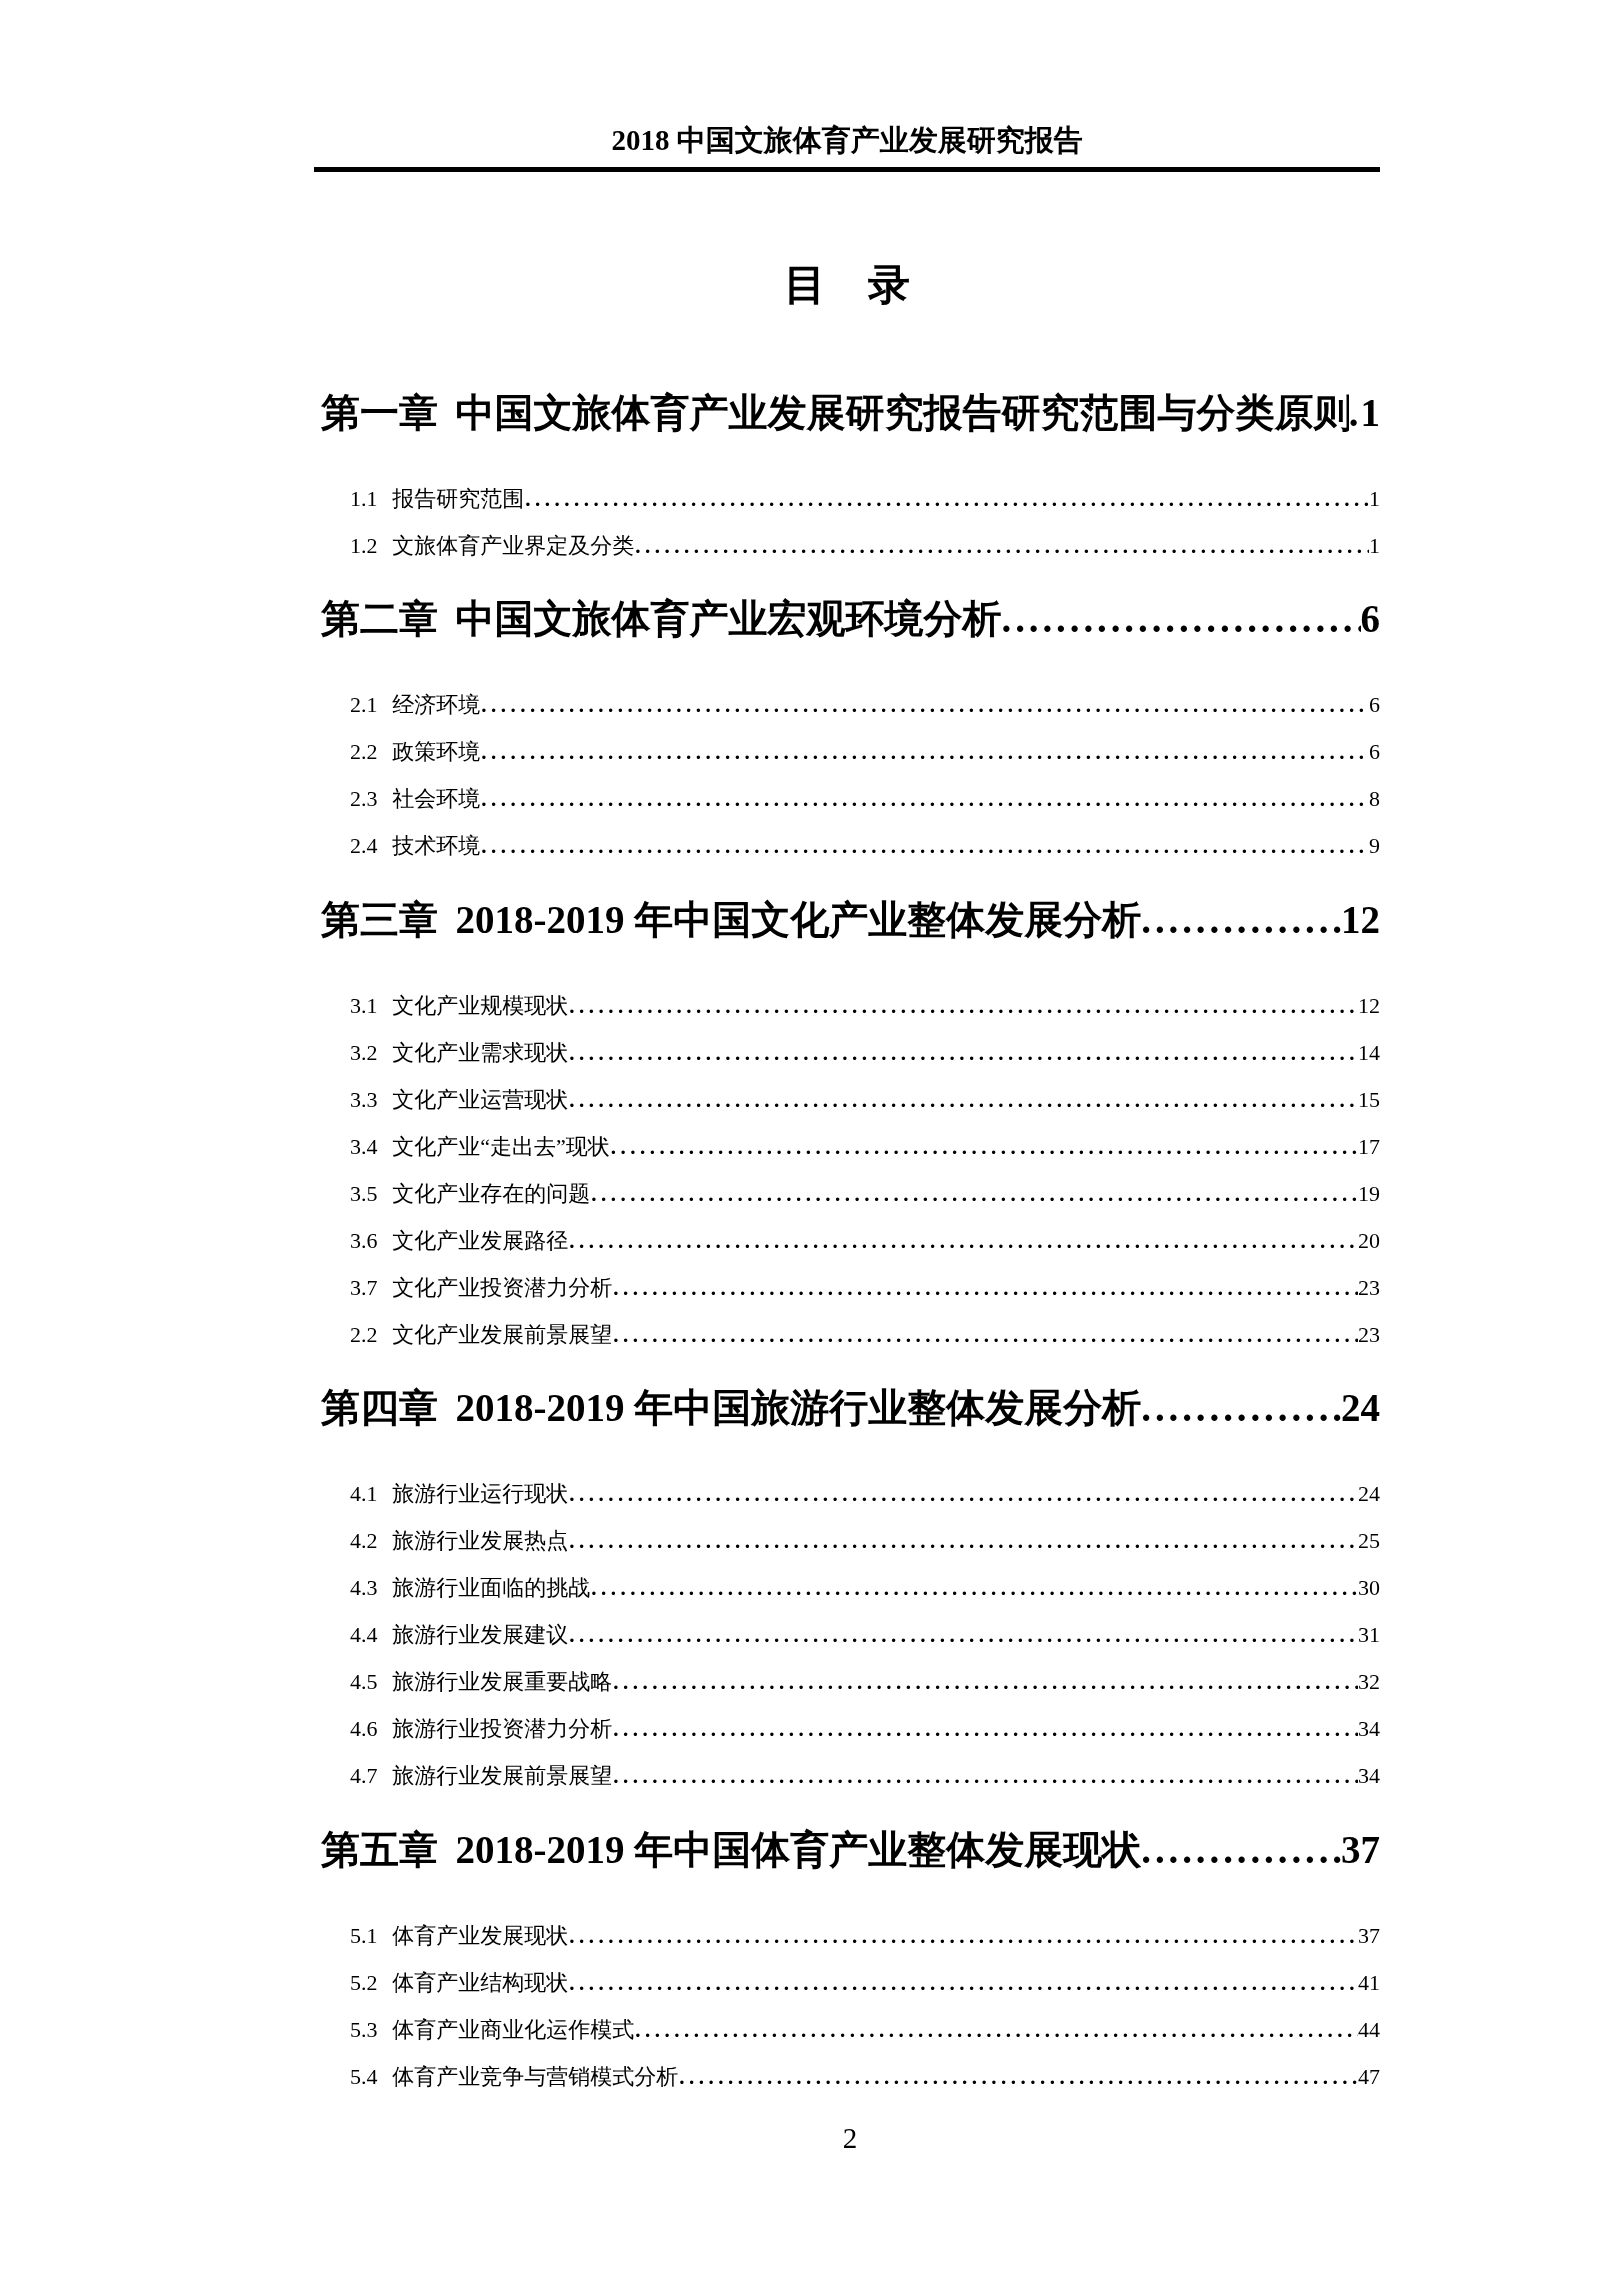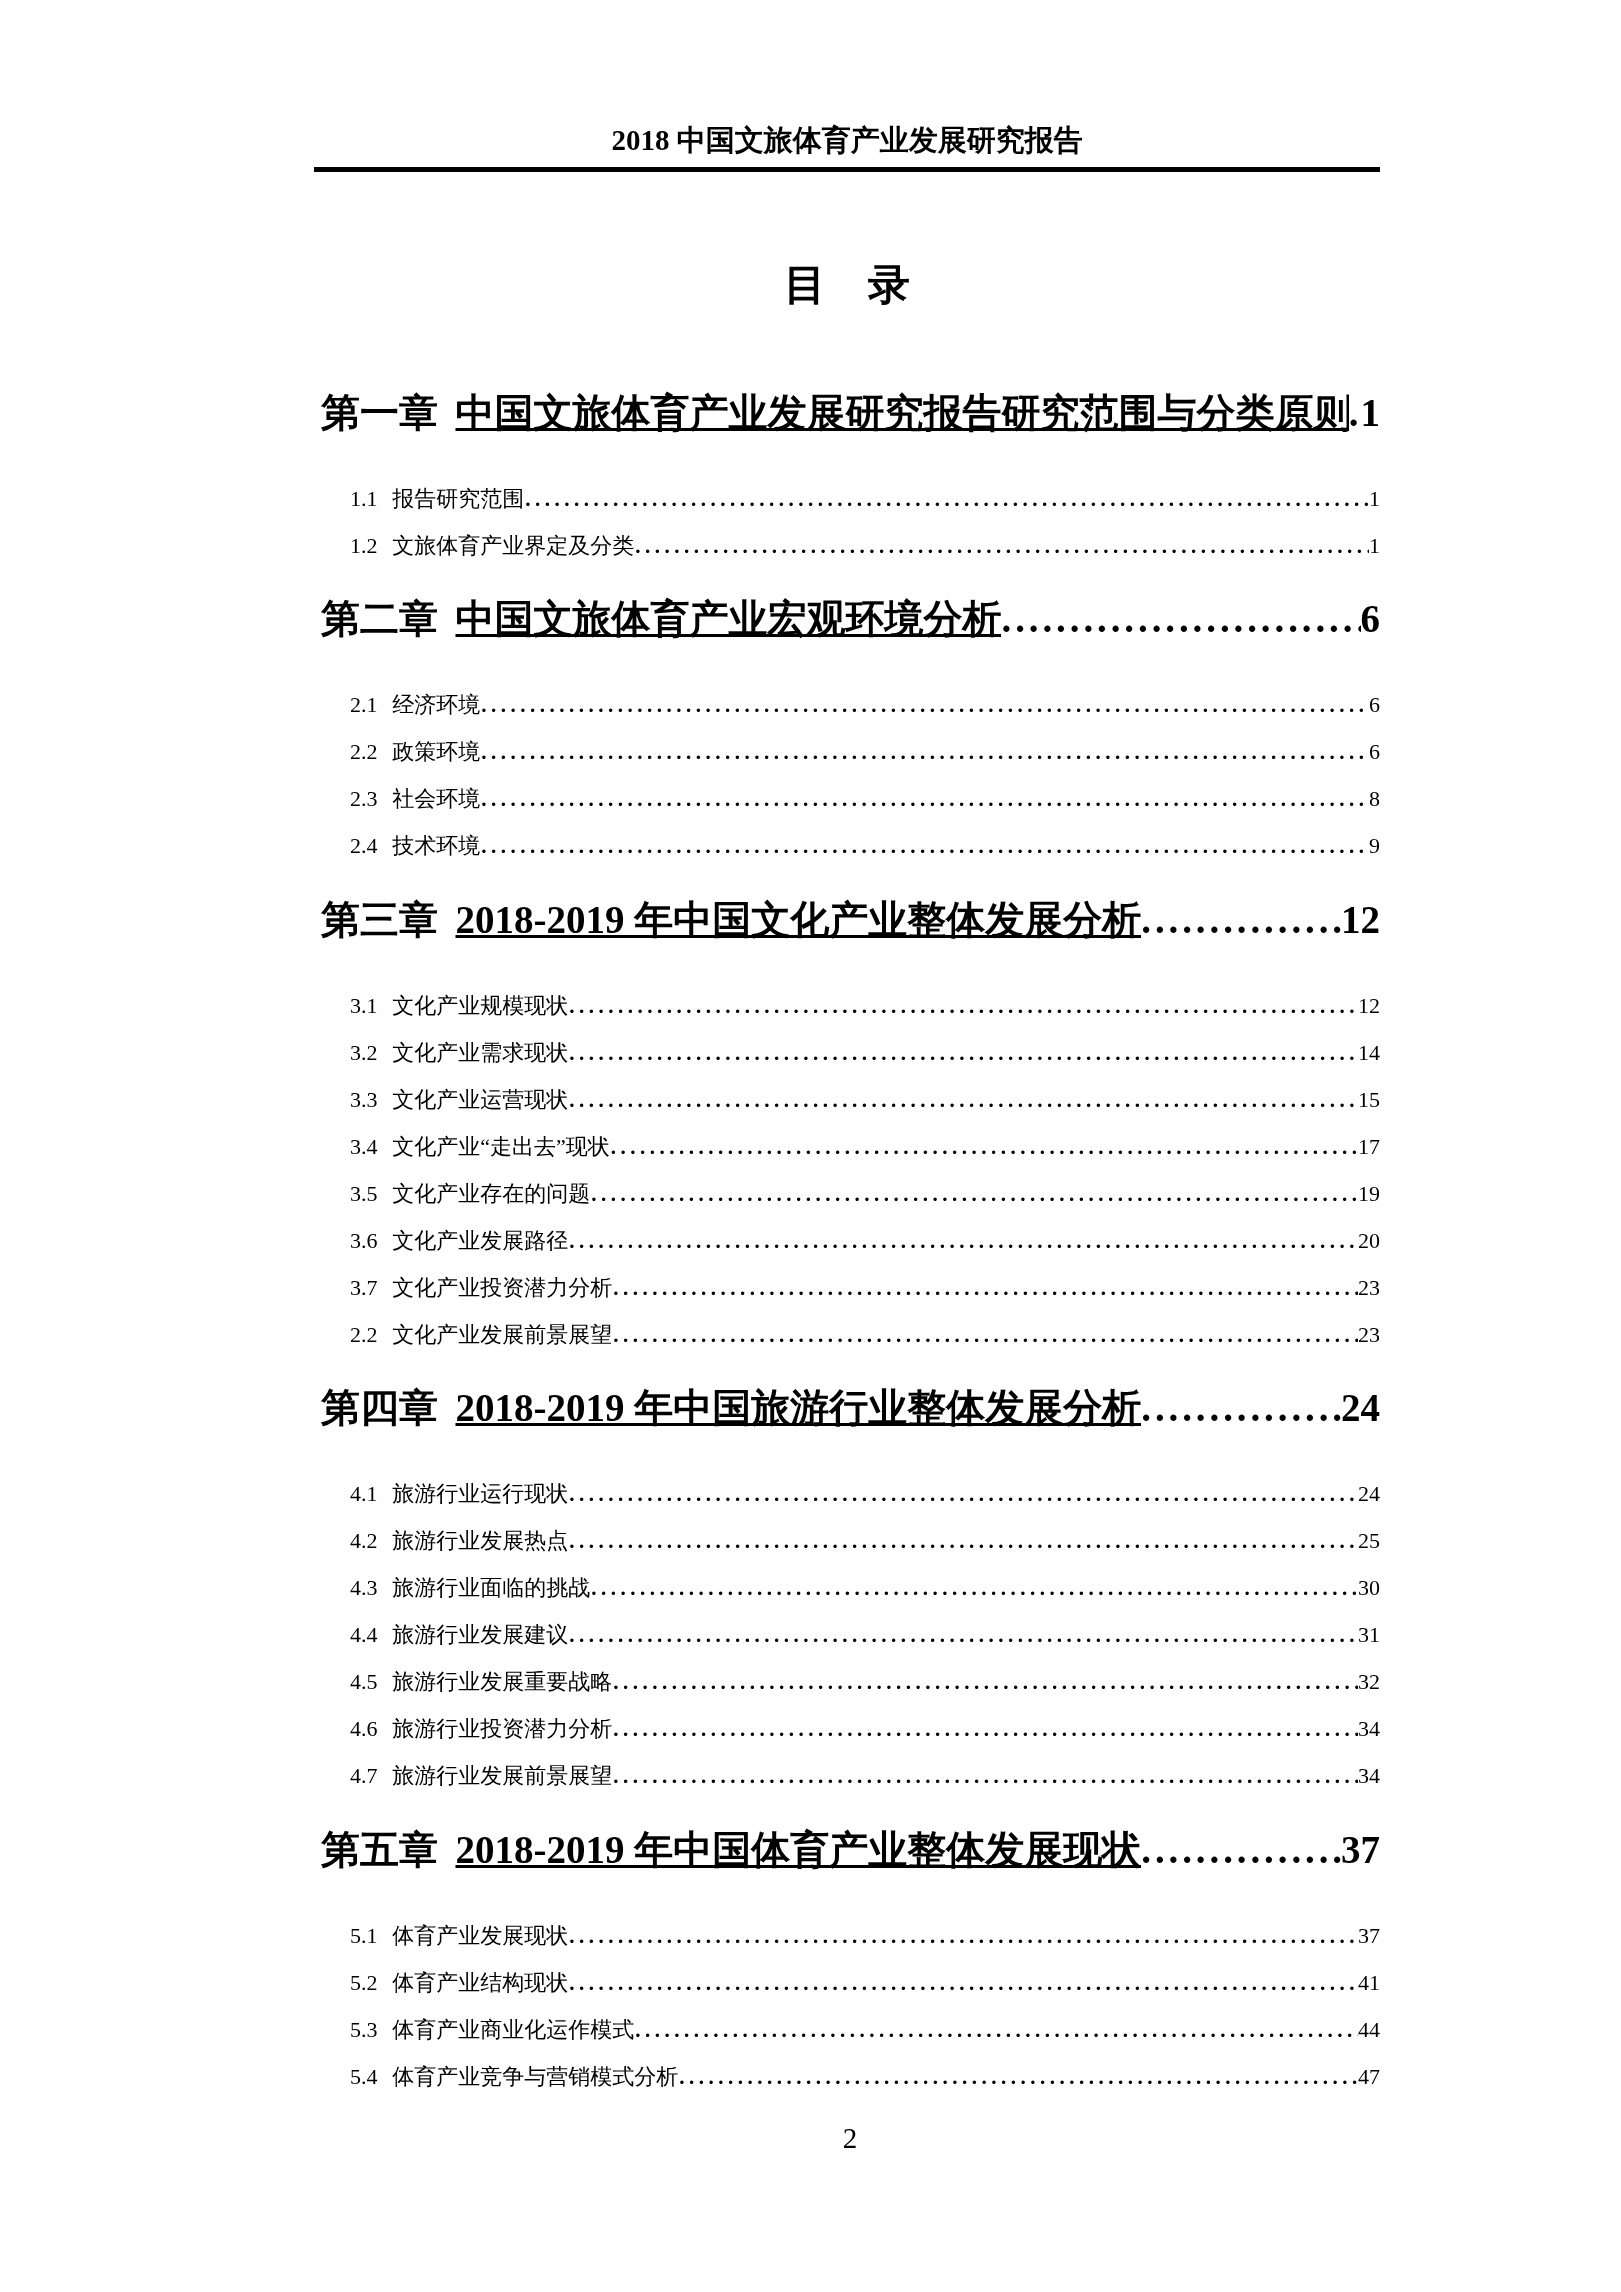--- a/index.html
+++ b/index.html
@@ -37,21 +37,21 @@
   .chapter-block:first-child { margin-top: 79px; }
   .chapter-block + .chapter-block { margin-top: 26.5px; }
   .toc-row { display: flex; align-items: baseline; }
   .chapter-row {
     padding-left: 6.9px;
     font-size: 39px;
     font-weight: 700;
     line-height: 49px;
   }
   .chapter-row .num { margin-right: 17.6px; white-space: nowrap; flex: 0 0 auto; }
-  .chapter-row .title { white-space: nowrap; flex: 0 1 auto; overflow: hidden; text-decoration: underline; }
+  .chapter-row .title { white-space: nowrap; flex: 0 1 auto; overflow: hidden; }
   .leader {
     flex: 1 1 0;
     min-width: 11.8px;
     overflow: hidden;
     white-space: nowrap;
   }
   .leader::after {
     content: "..........................................................................................................................................................................";
   }
   .chapter-row .leader { letter-spacing: 3.9px; }

